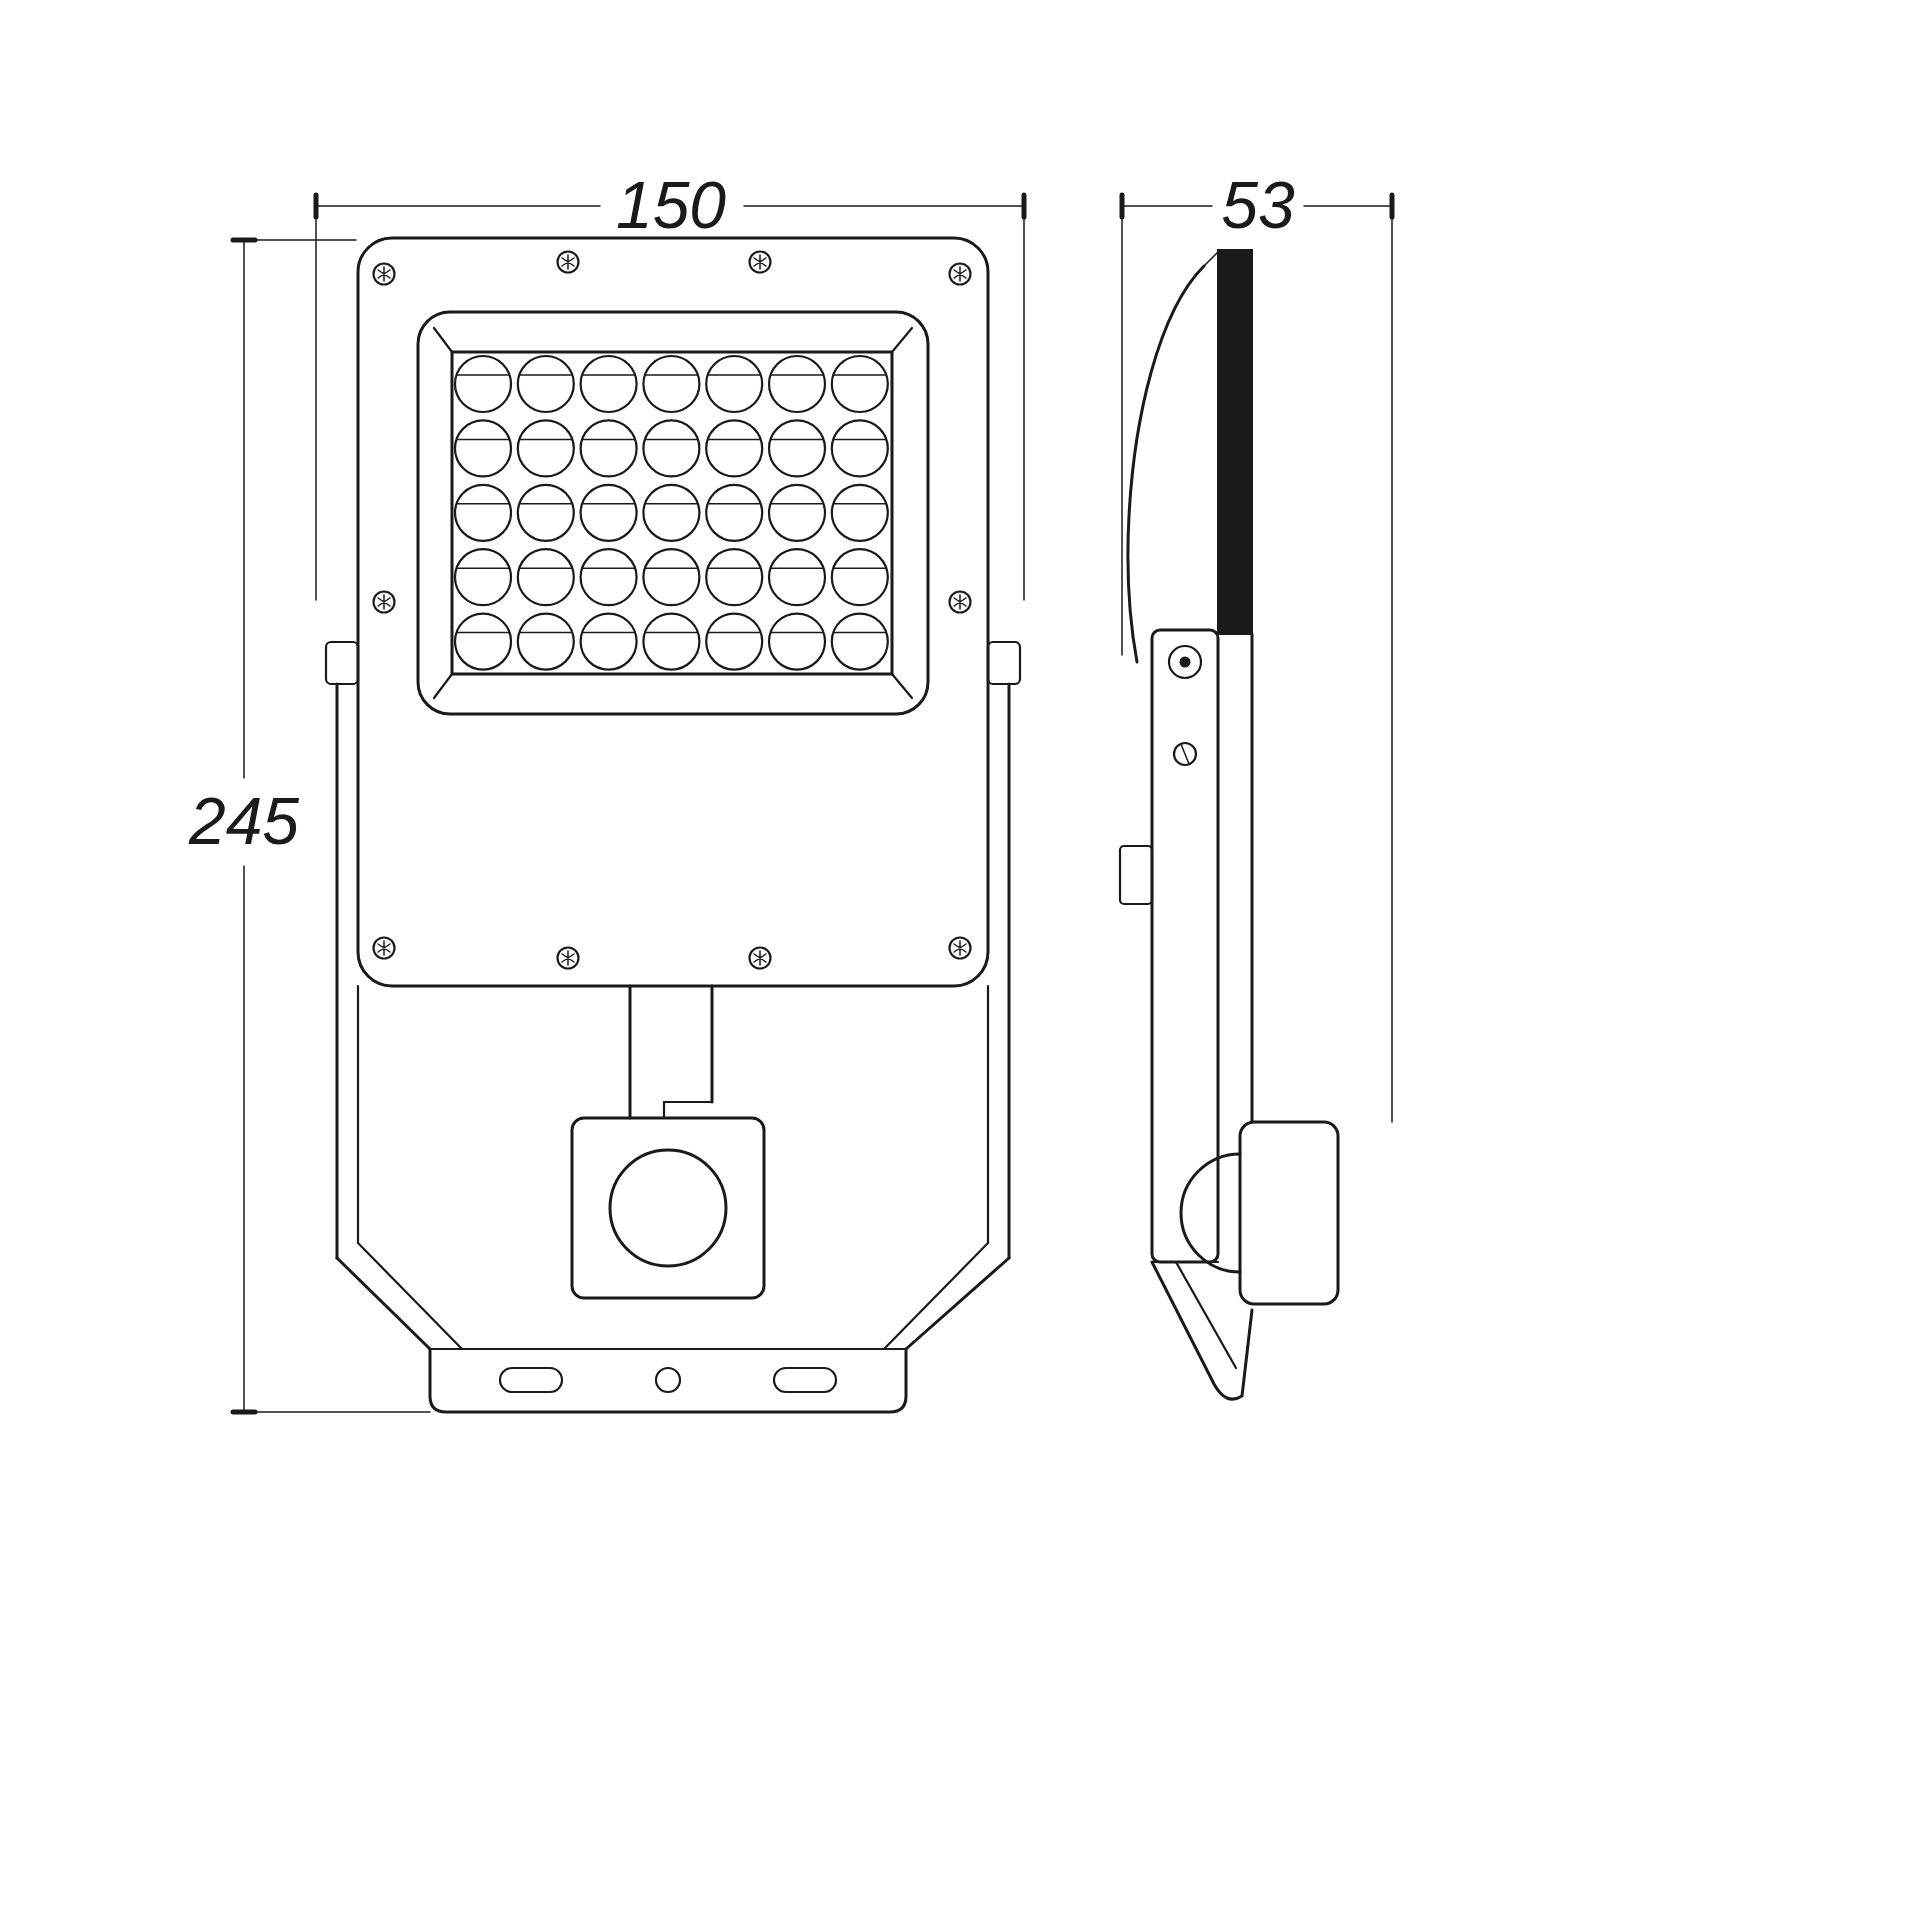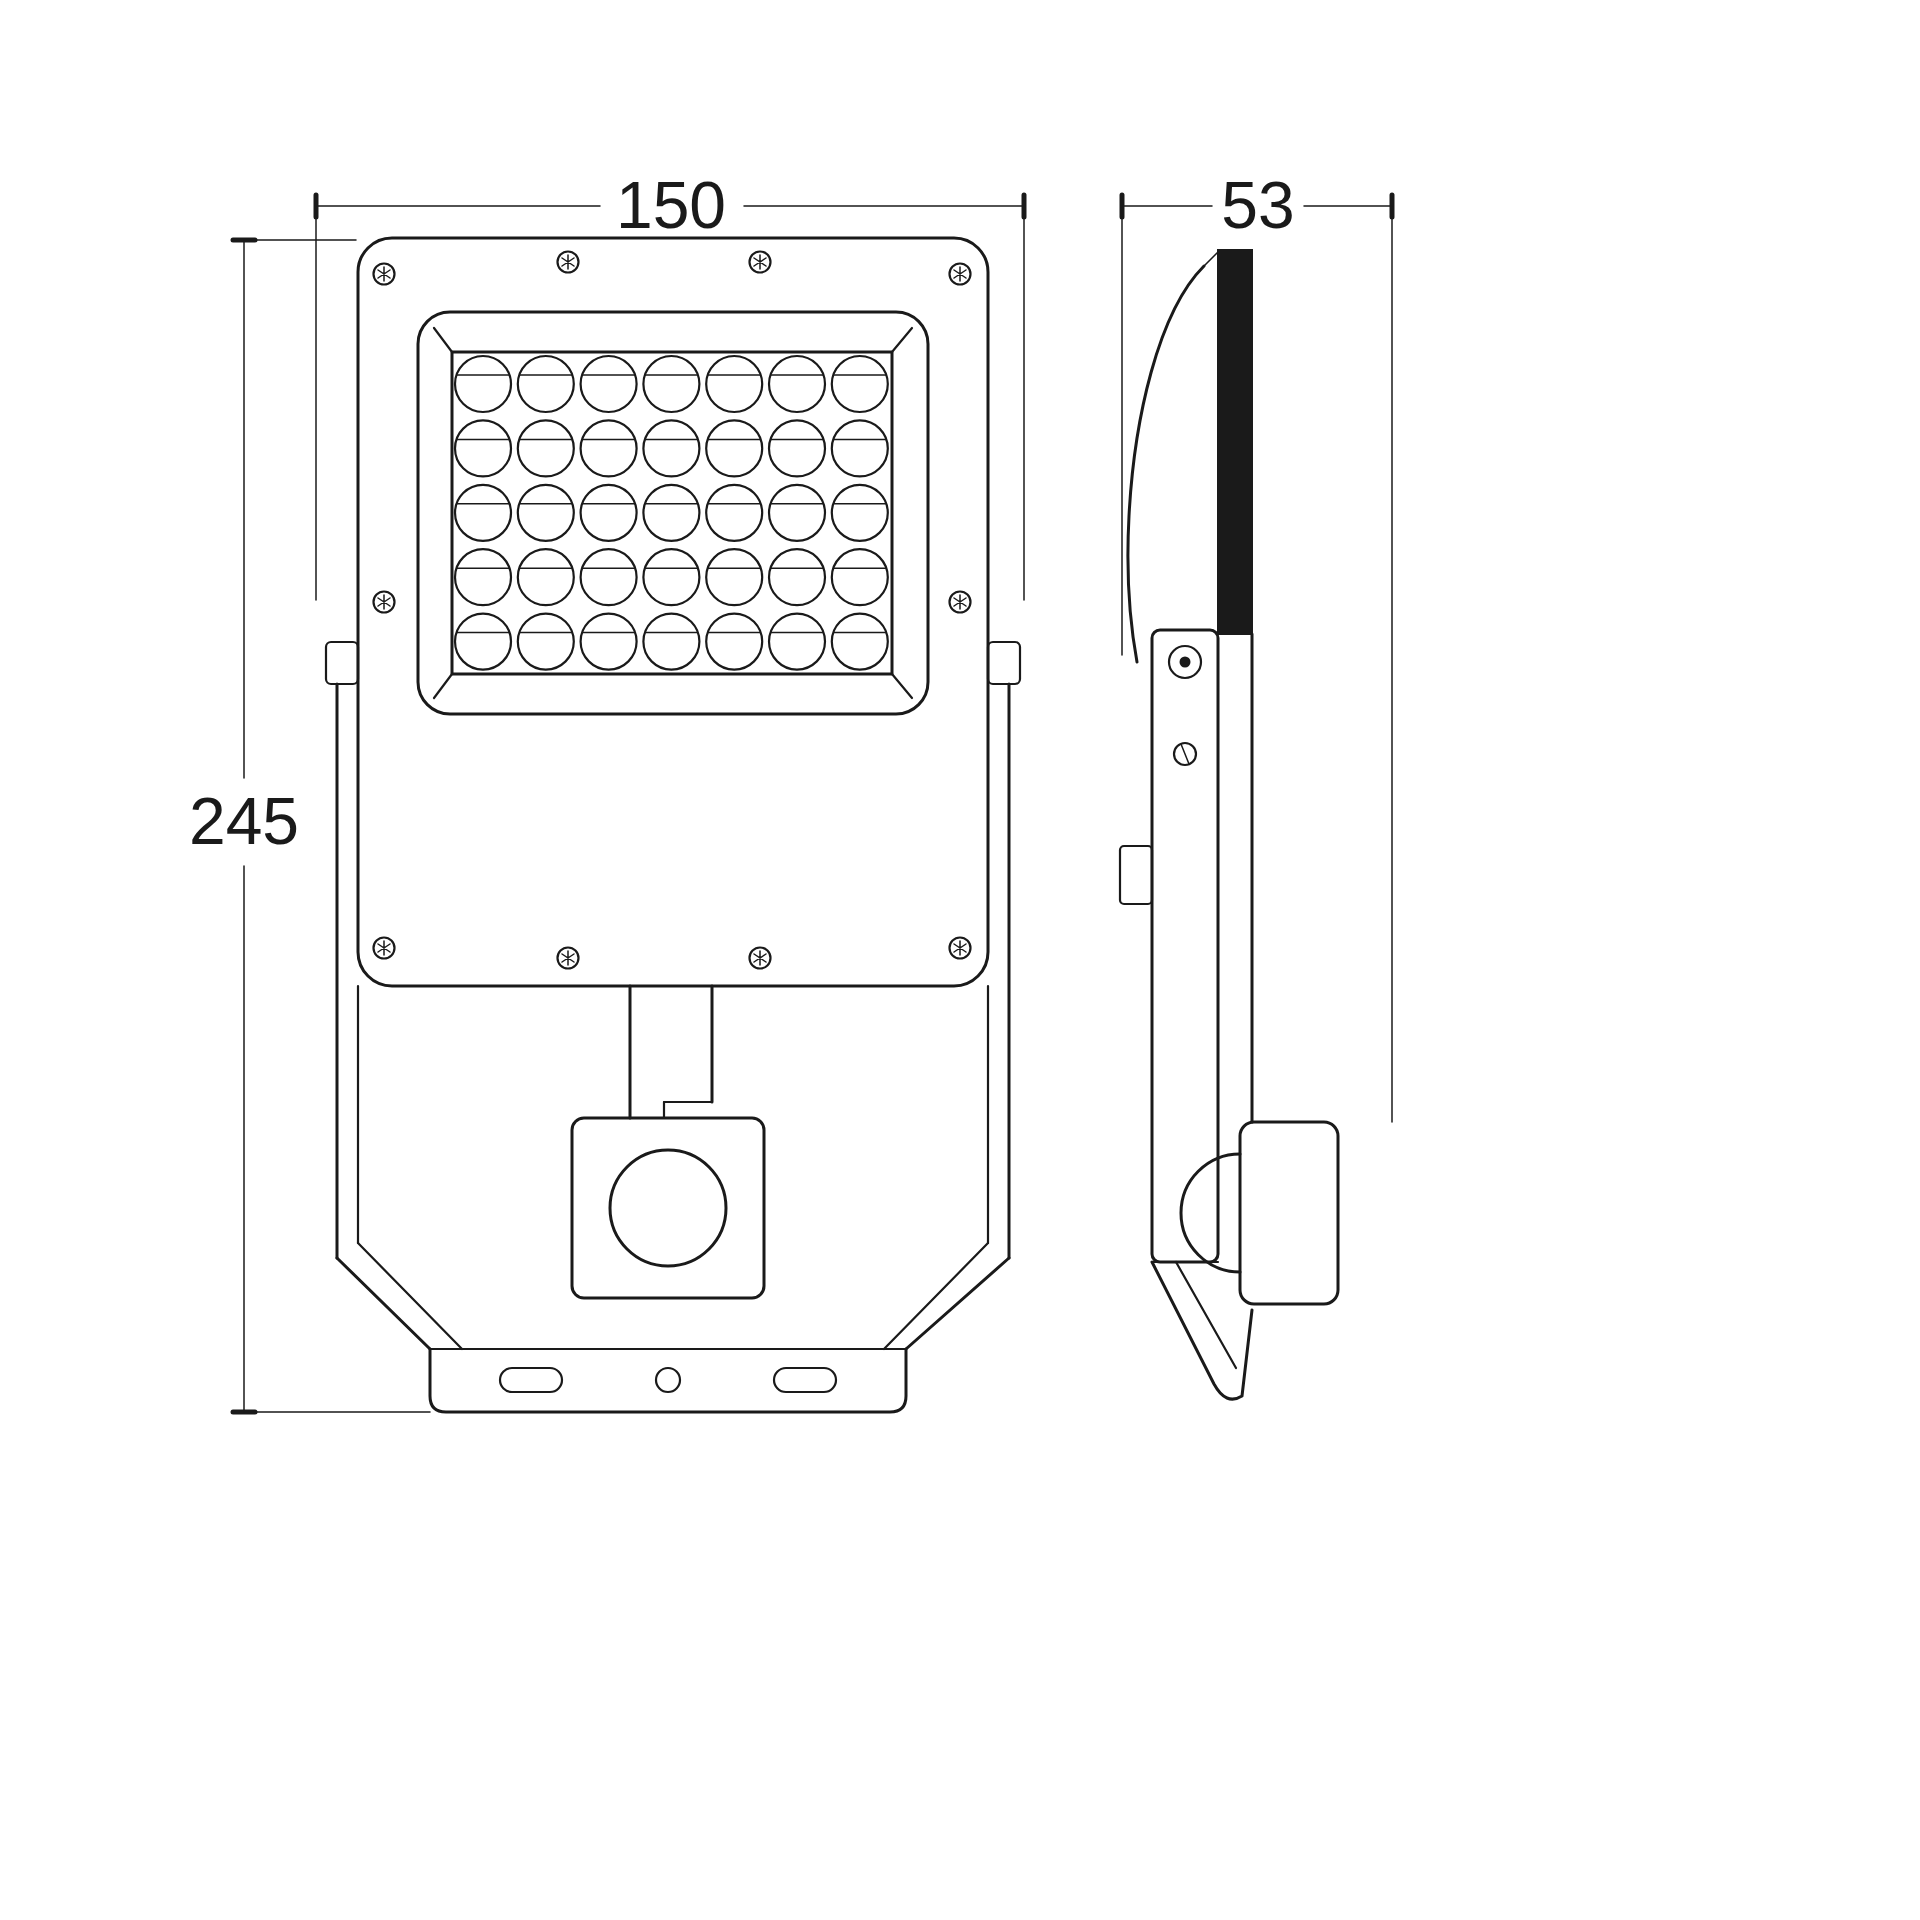--- a/index.html
+++ b/index.html
@@ -1,16 +1,16 @@
 <!DOCTYPE html>
 <html><head>
 <meta charset="utf-8">
 <style>
   html,body{margin:0;padding:0;background:#fff;}
-  .canvas{position:relative;width:1920px;height:1920px;background:#ffffff;overflow:hidden;}
+  .canvas{position:relative;width:1920px;height:1920px;background:#ffffff;overflow:hidden;font-style:italic;}
   svg{display:block;}
   .ln{fill:none;stroke:#1a1a1a;stroke-width:3;stroke-linecap:round;stroke-linejoin:round;}
   .med{stroke-width:2.2;}
   .thin{stroke-width:1.5;}
   .tick{stroke-width:5;}
   .fillbar{fill:#1a1a1a;stroke:#1a1a1a;stroke-width:2;}
   .dot{fill:#1a1a1a;stroke:none;}
   .dim{font-family:"Liberation Sans",sans-serif;font-size:66px;fill:#1a1a1a;stroke:none;}
 </style>
 </head>

